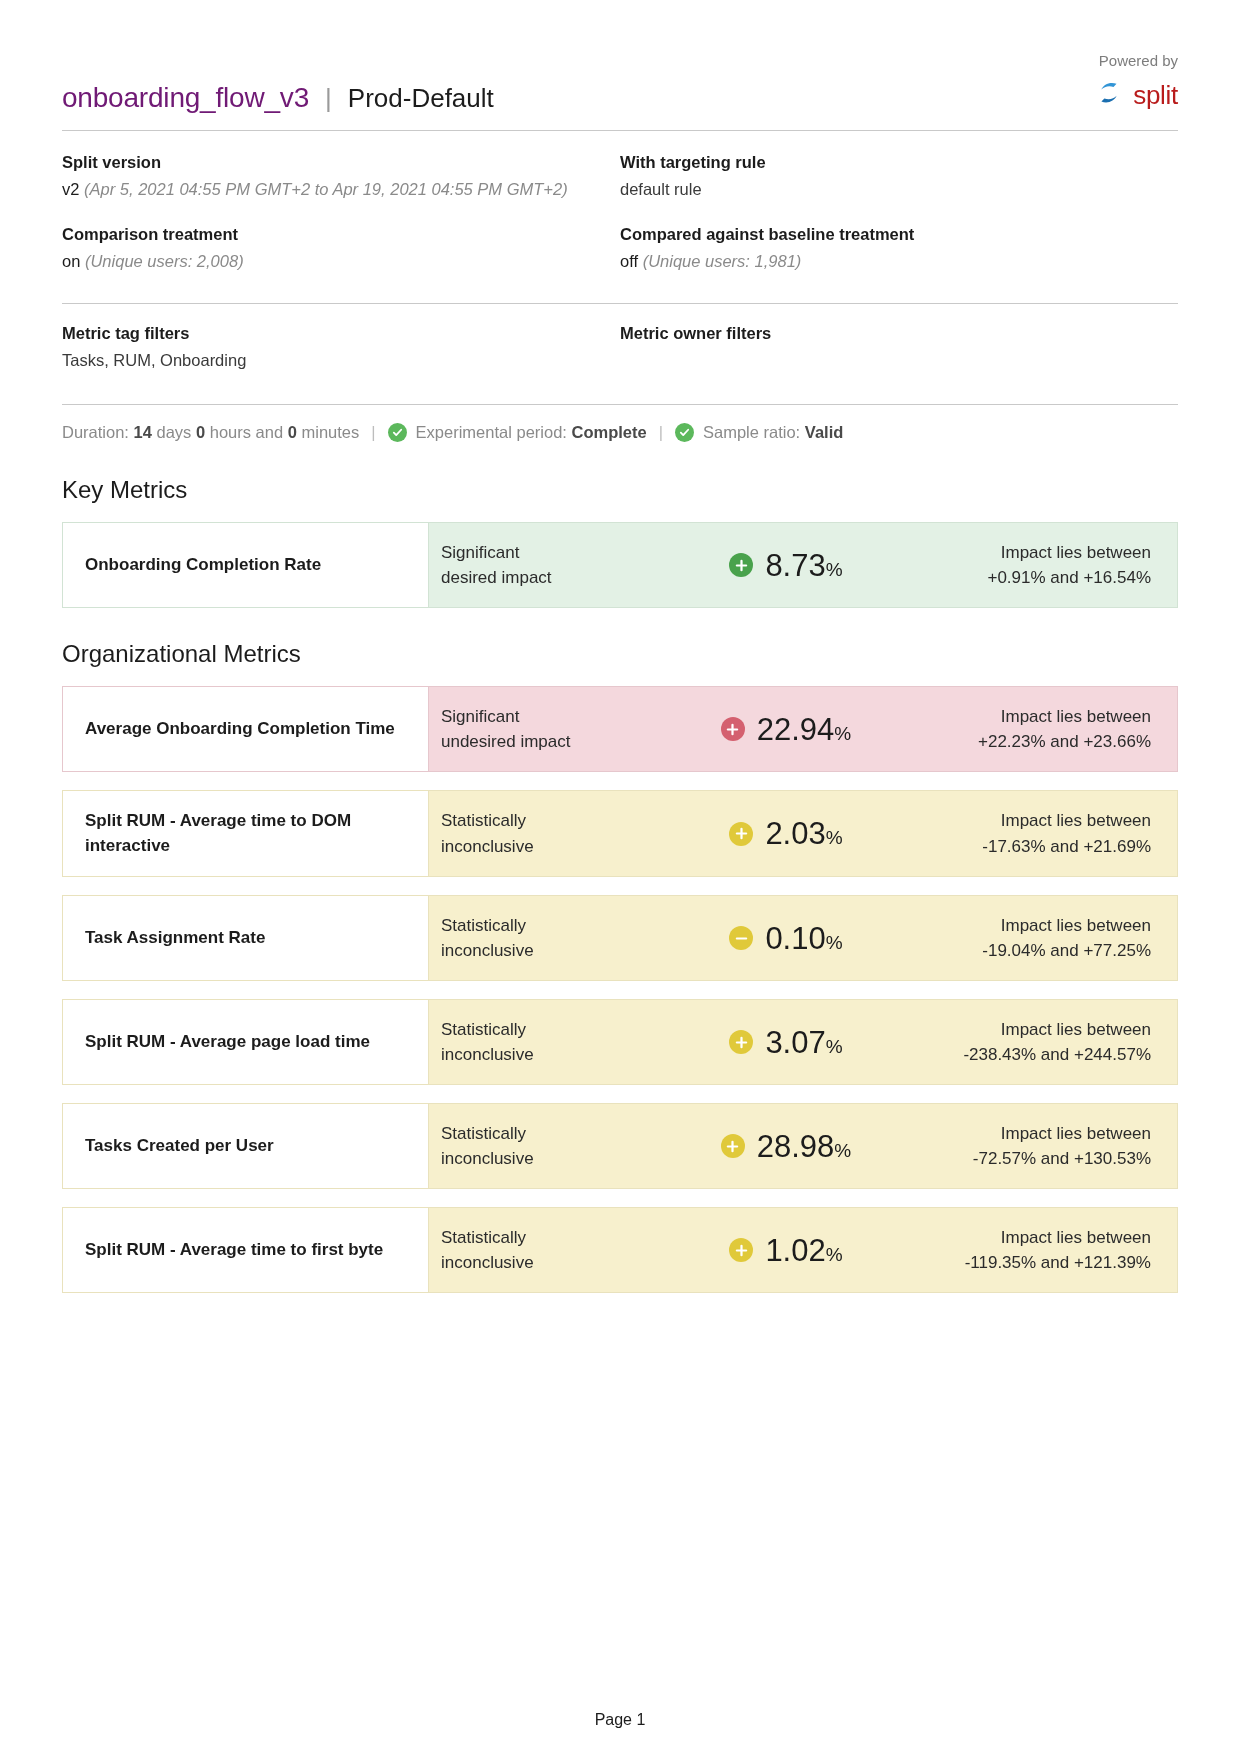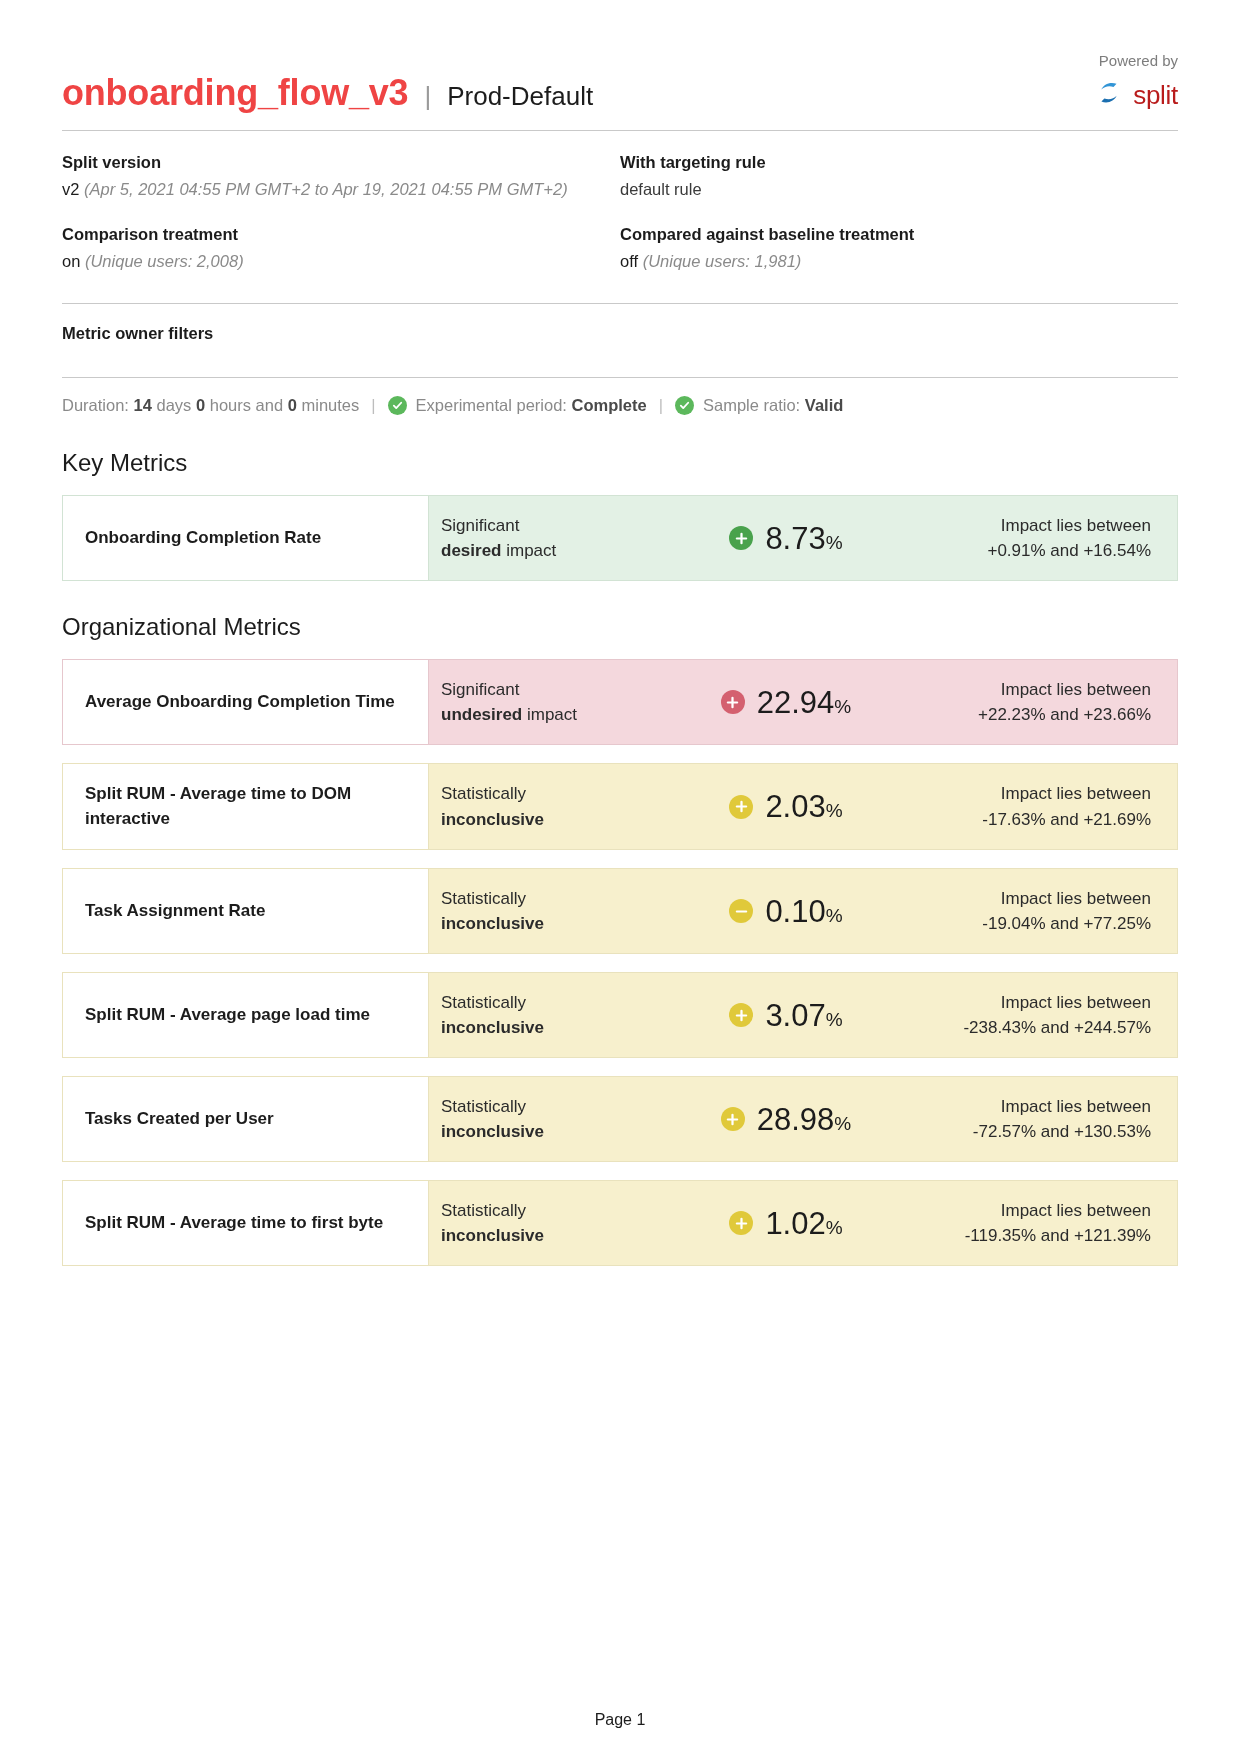--- a/index.html
+++ b/index.html
@@ -30,24 +30,24 @@
     padding-bottom: 14px;
     border-bottom: 1px solid #c9c9c9;
   }
   .title-wrap {
     display: flex;
     align-items: baseline;
     gap: 0;
     padding-bottom: 2px;
   }
   .title-main {
-    font-size: 36px;
-    font-weight: 700;
+    font-size: 28px;
+    font-weight: 400;
     letter-spacing: -0.2px;
-    color: #ef4444;
+    color: #701a75;
   }
   .title-sep {
     font-size: 26px;
     font-weight: 300;
     color: #9a9a9a;
     margin: 0 16px;
   }
   .title-env {
     font-size: 26px;
     font-weight: 400;
@@ -166,21 +166,21 @@
     align-items: center;
     padding: 14px 26px 14px 12px;
     gap: 0;
   }
   .metric-status {
     flex: 0 0 230px;
     font-size: 17px;
     line-height: 1.5;
     color: #2b2b2b;
   }
-  .metric-status b { font-weight: 700; }
+  .metric-status b { font-weight: 400; }
   .metric-impact {
     flex: 1 1 auto;
     display: flex;
     align-items: center;
     justify-content: center;
     gap: 12px;
   }
   .impact-badge {
     width: 24px; height: 24px;
     border-radius: 50%;
@@ -285,20 +285,24 @@
       <div class="meta-value">
         <span class="strong">off</span>
         <span class="muted">(Unique users: 1,981)</span>
       </div>
     </div>
   </div>
 
   <div class="rule"></div>
 
   <div class="meta" style="padding-top:0;">
+    <div class="meta-block">
+      <div class="meta-label">Metric tag filters</div>
+      <div class="meta-value">Tasks, RUM, Onboarding</div>
+    </div>
     <div class="meta-block">
       <div class="meta-label">Metric owner filters</div>
       <div class="meta-value"></div>
     </div>
   </div>
 
   <div class="rule tight"></div>
 
   <div class="duration">
     <span>Duration:</span>&nbsp;<b>14</b>&nbsp;<span>days</span>&nbsp;<b>0</b>&nbsp;<span>hours and</span>&nbsp;<b>0</b>&nbsp;<span>minutes</span>

